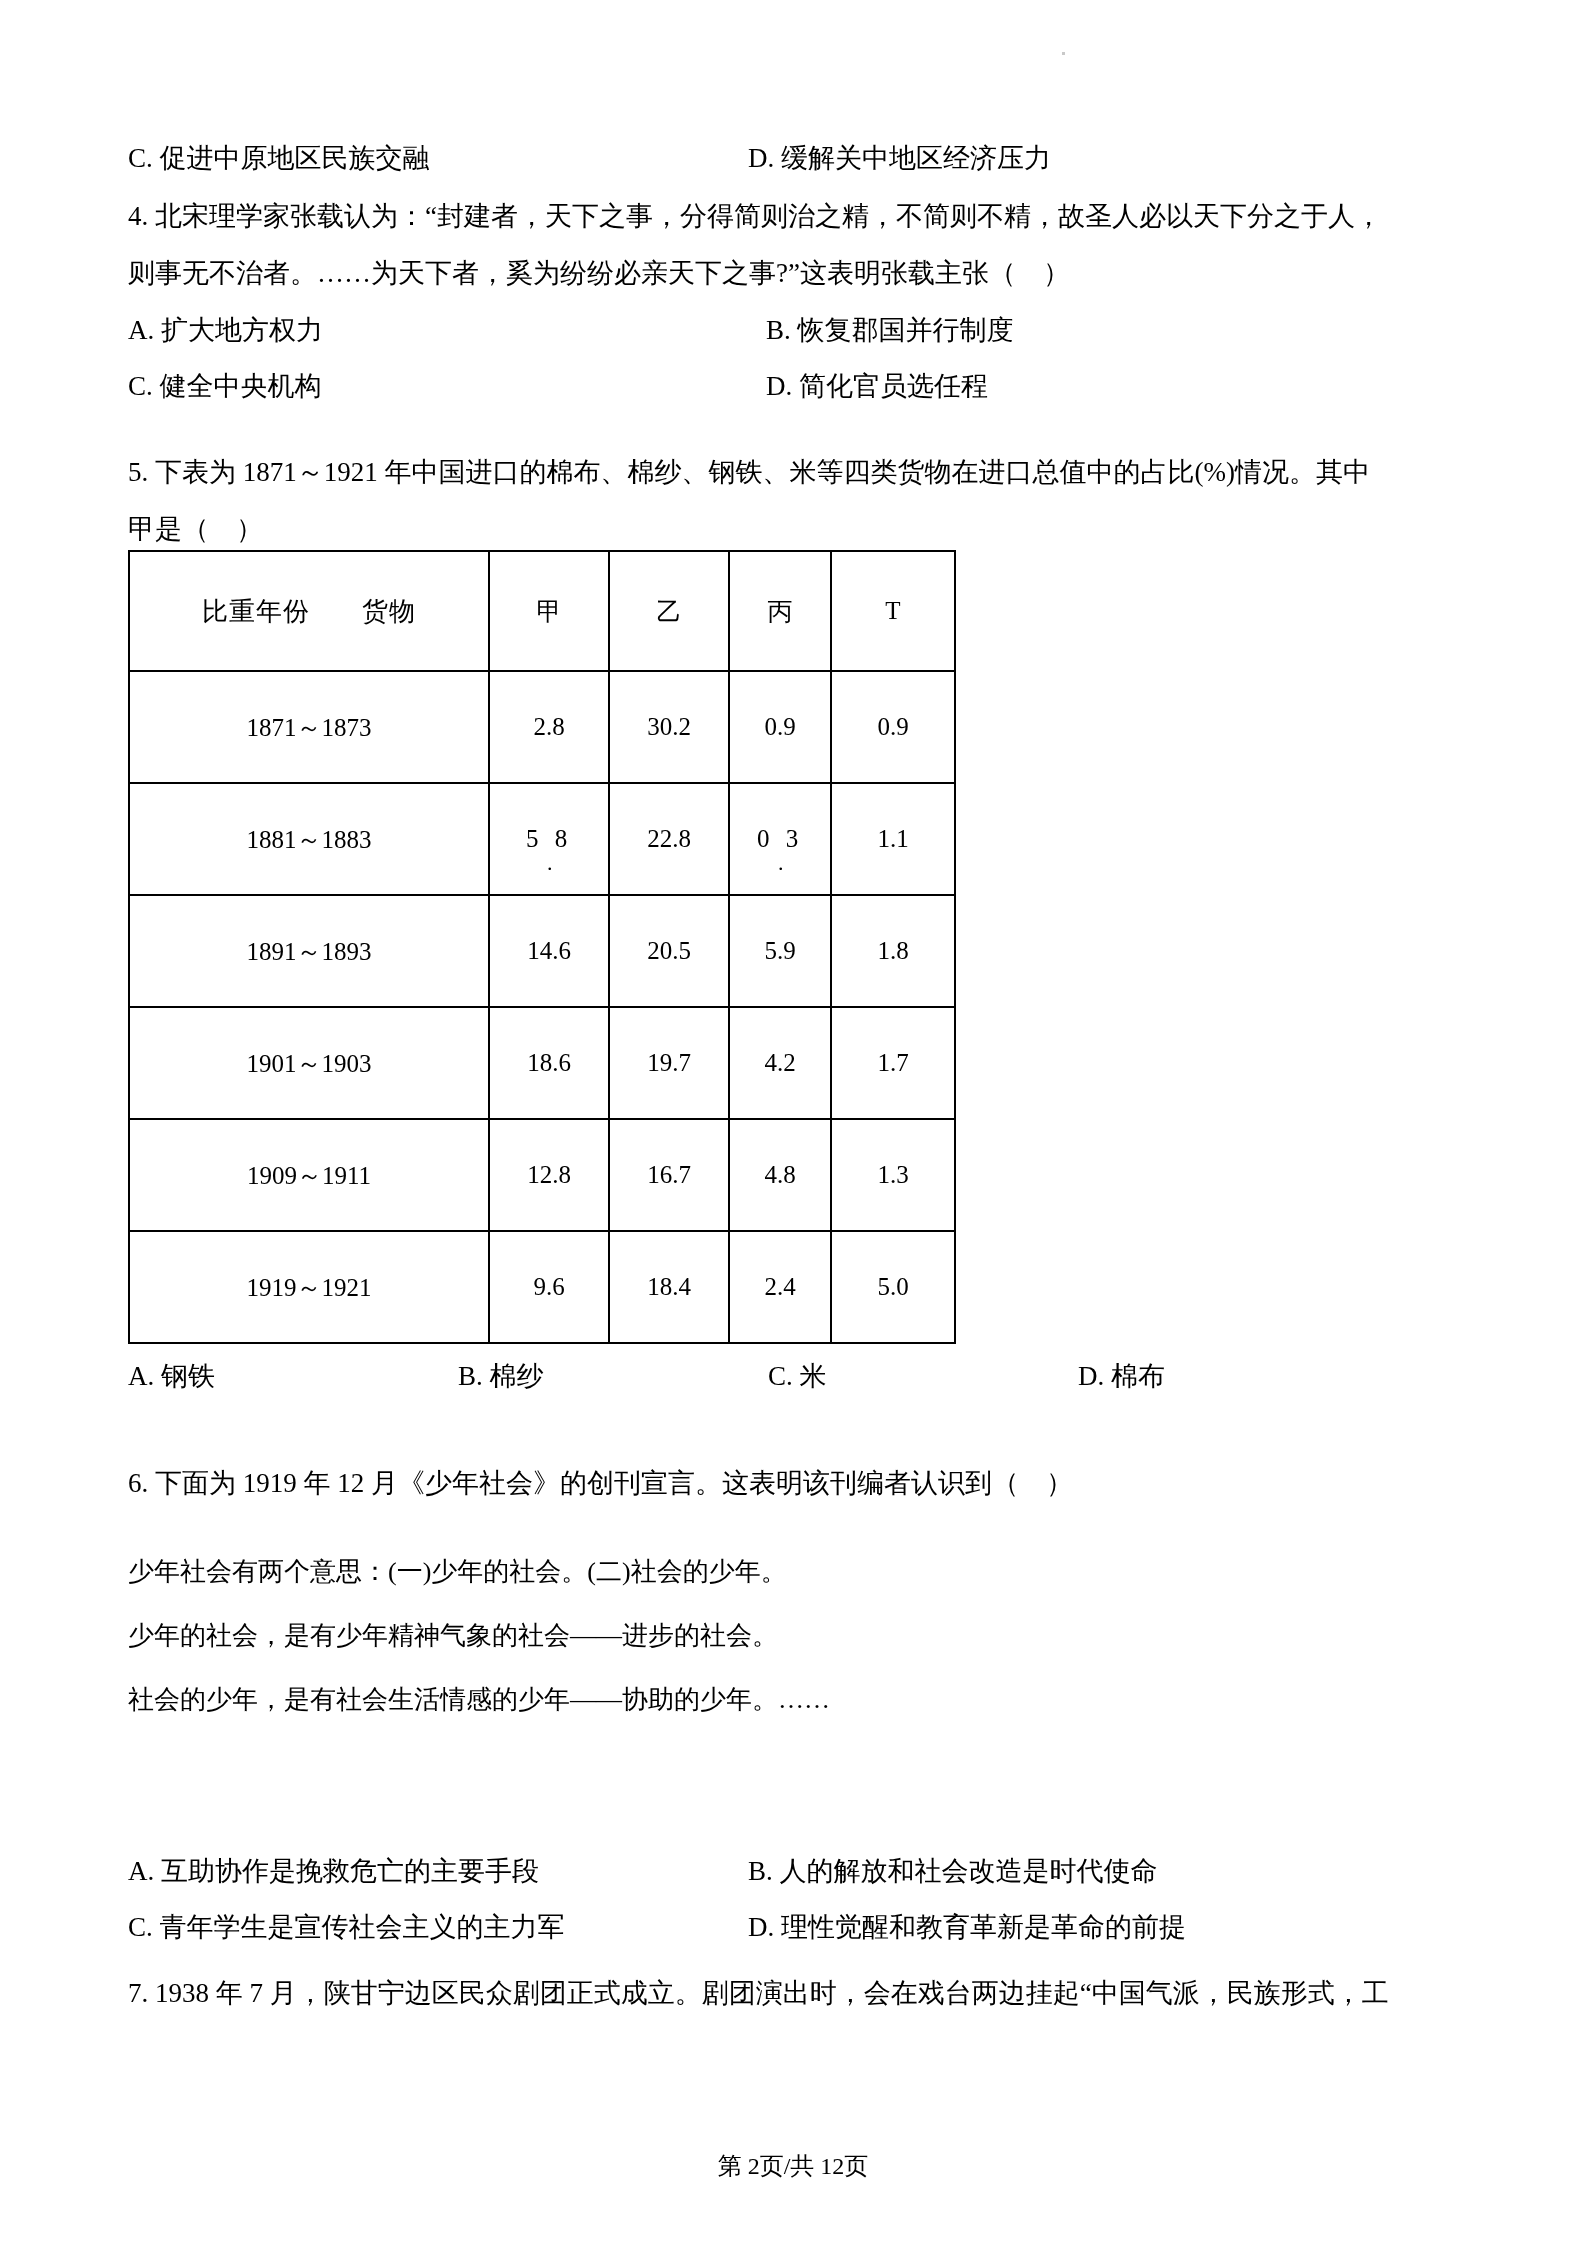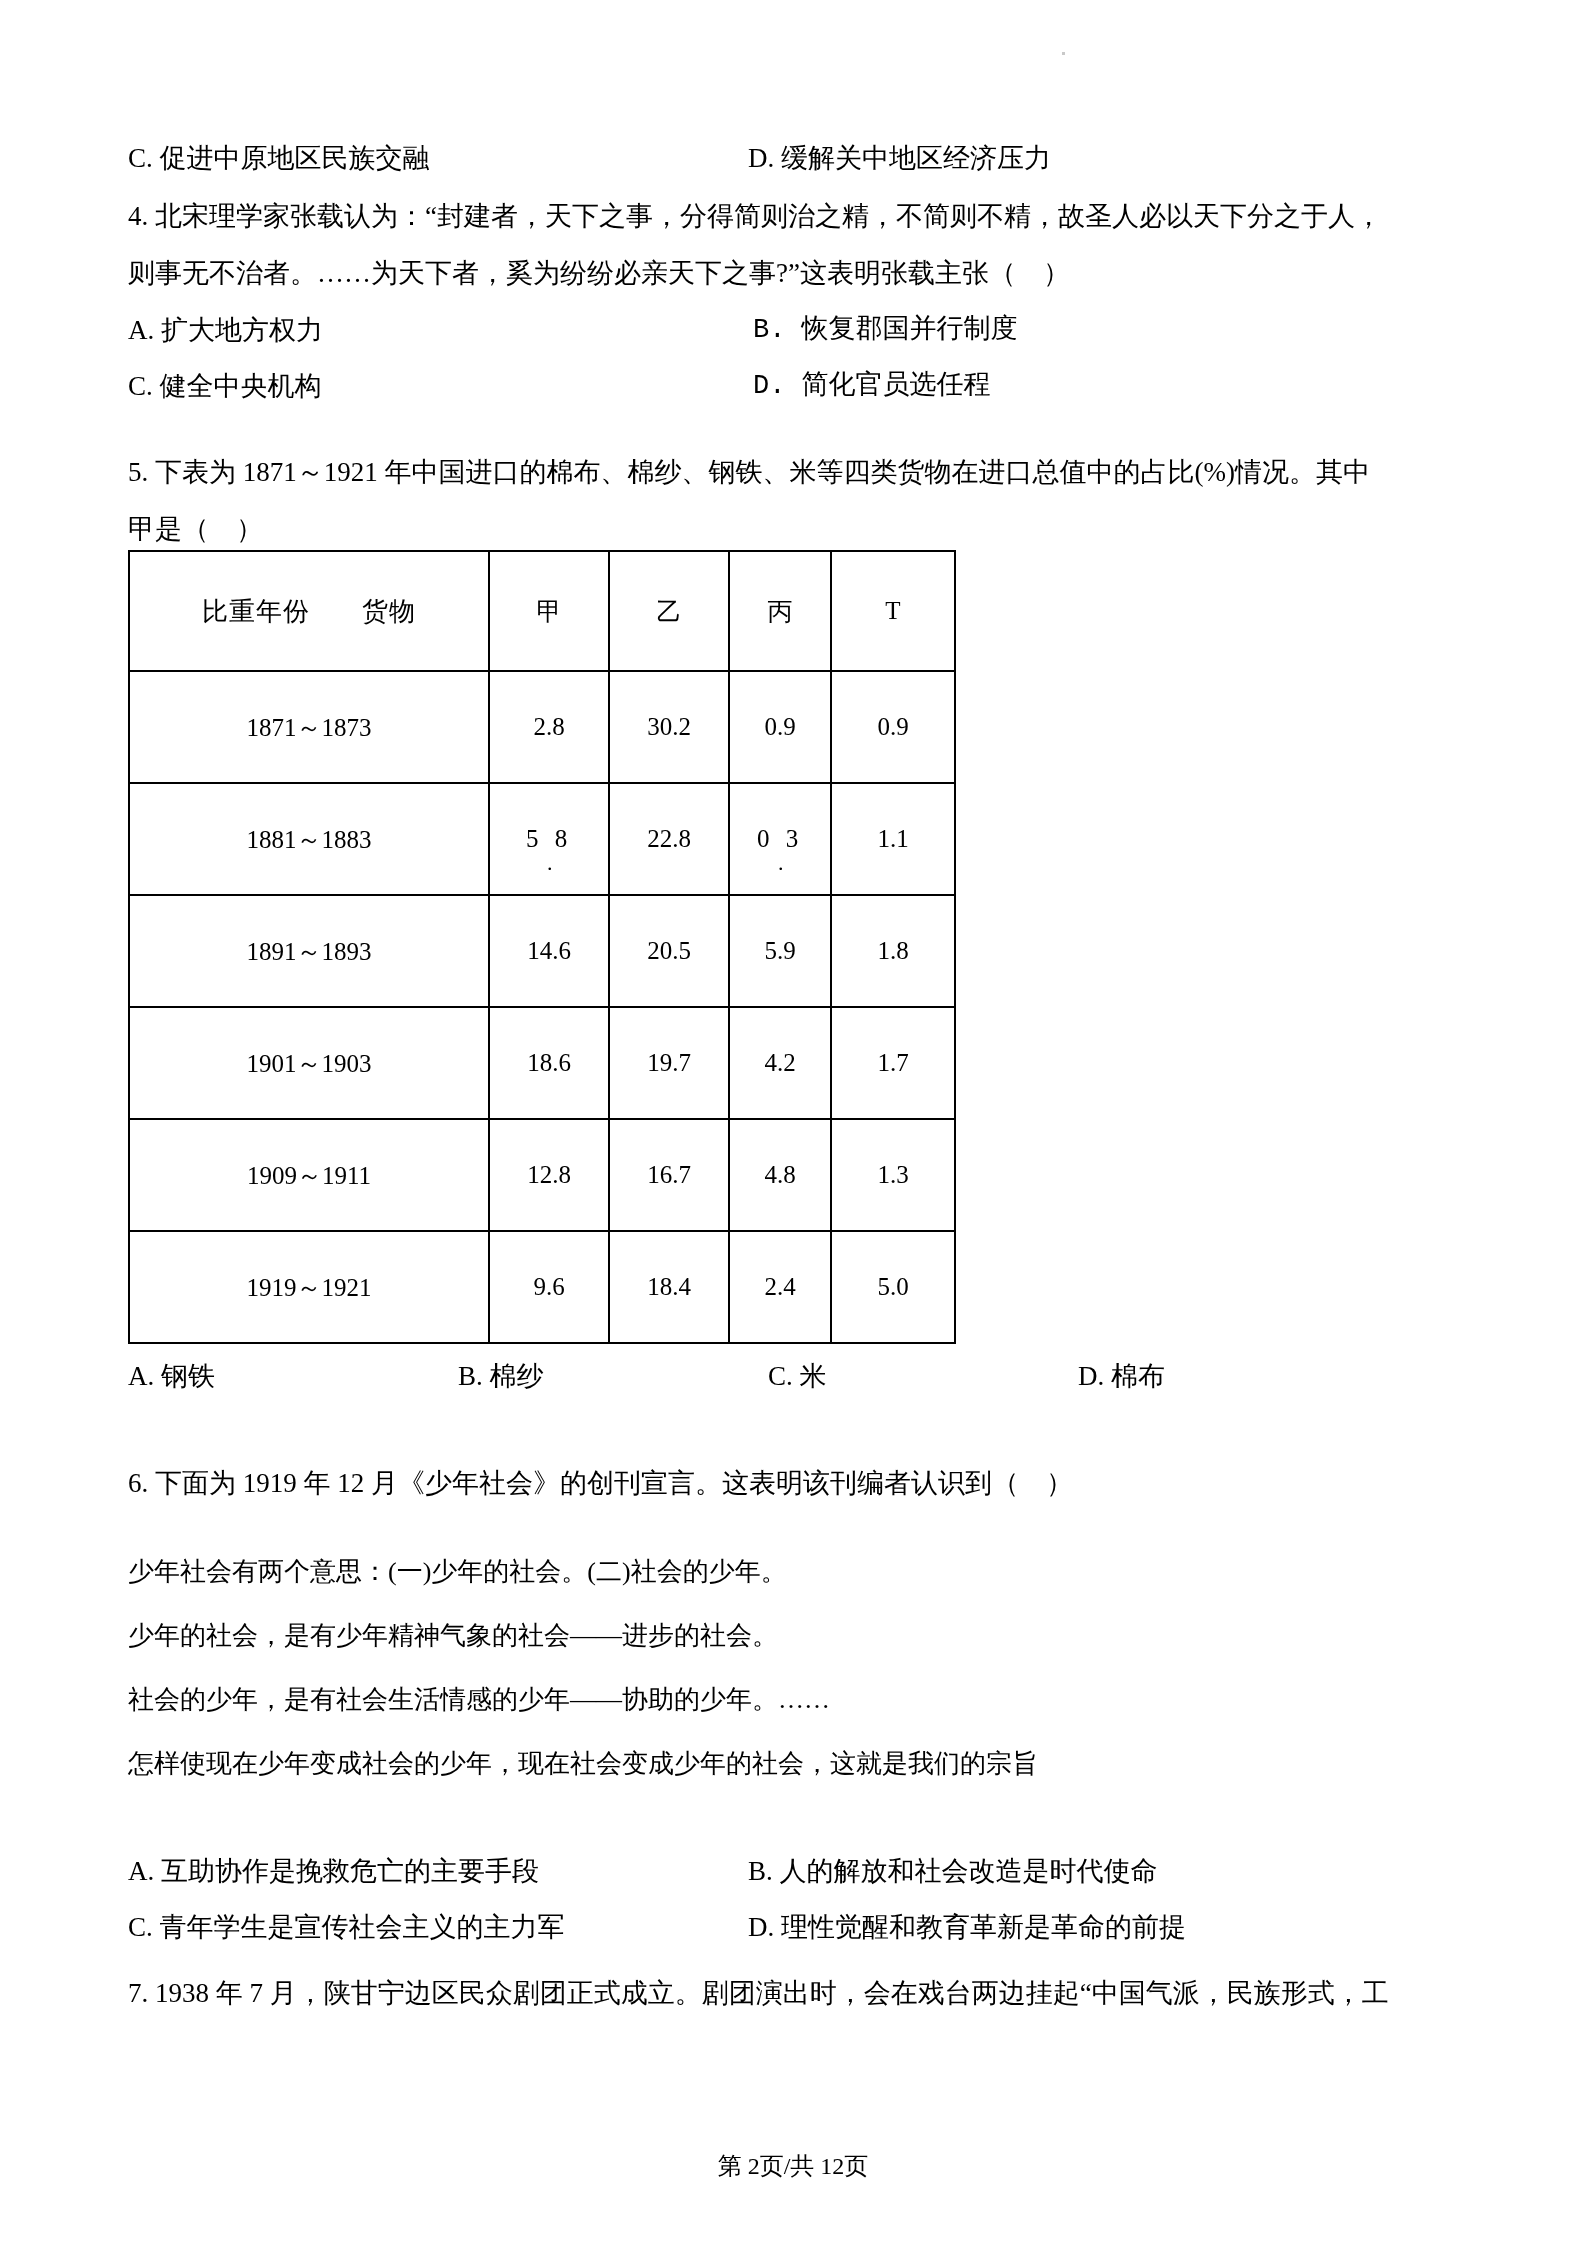--- a/index.html
+++ b/index.html
@@ -40,21 +40,21 @@
   }
   .opt-row .opt {
     position: absolute;
     top: 0;
     white-space: pre;
   }
 
   
   .col-a { left: 0px; }
   .col-b { left: 620px; }
-  .col-b2 { left: 625px; font-family: Liberation Mono, monospace; }
+  .col-b2 { left: 638px; }
 
   
   .q5 .o1 { left: 0px; }
   .q5 .o2 { left: 330px; }
   .q5 .o3 { left: 640px; }
   .q5 .o4 { left: 950px; }
 
   
   .blk { position: absolute; left: 0; width: 1332px; }
 
@@ -269,21 +269,20 @@
     </div>
 
     <div class="blk" id="q6-stem">
       <div class="stem-line">6. 下面为 1919 年 12 月《少年社会》的创刊宣言。这表明该刊编者认识到（    ）</div>
     </div>
 
     <div class="blk" id="q6-quote">
       <div class="quote-line">少年社会有两个意思：(一)少年的社会。(二)社会的少年。</div>
       <div class="quote-line">少年的社会，是有少年精神气象的社会——进步的社会。</div>
       <div class="quote-line">社会的少年，是有社会生活情感的少年——协助的少年。……</div>
-      <div class="quote-line">怎样使现在少年变成社会的少年，现在社会变成少年的社会，这就是我们的宗旨</div>
     </div>
 
     <div class="blk" id="q6-options">
       <div class="opt-row">
         <span class="opt col-a">A. 互助协作是挽救危亡的主要手段</span>
         <span class="opt col-b">B. 人的解放和社会改造是时代使命</span>
       </div>
       <div class="opt-row">
         <span class="opt col-a">C. 青年学生是宣传社会主义的主力军</span>
         <span class="opt col-b">D. 理性觉醒和教育革新是革命的前提</span>

